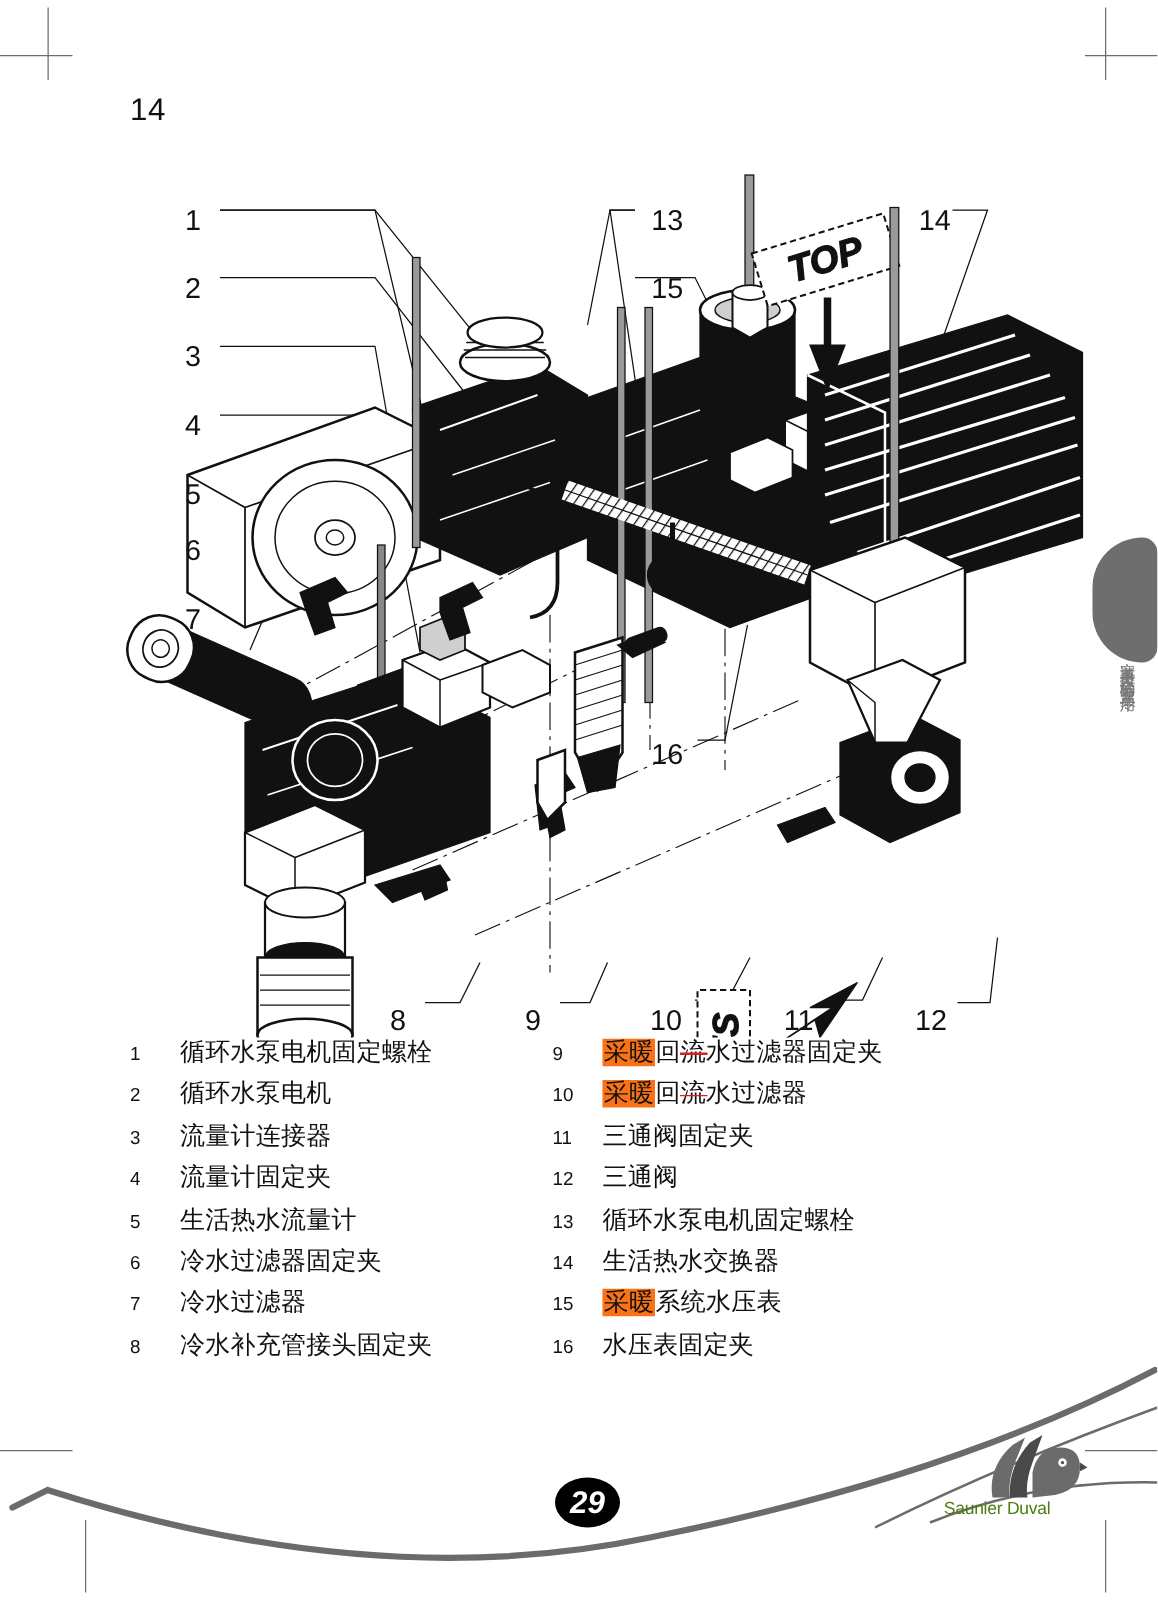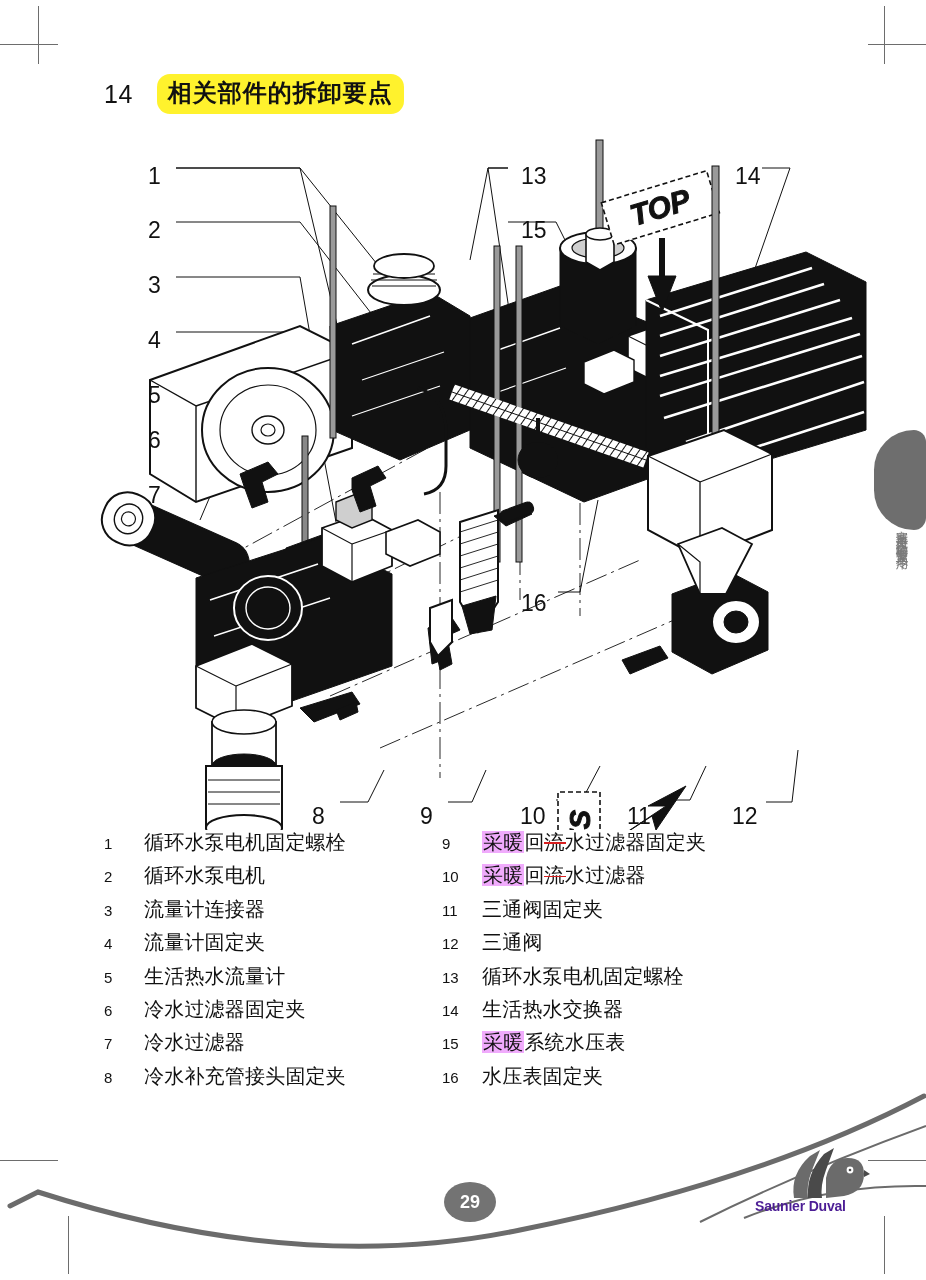--- a/index.html
+++ b/index.html
@@ -43,38 +43,38 @@
   .callout{position:absolute;font-size:23px;color:#111;}
 
   
   .legend{position:absolute;left:104px;top:826px;width:700px;font-size:15.5px;}
   .legend-title{font-size:14.5px;color:#1a1a1a;margin-bottom:7px;letter-spacing:.3px;}
   .legend-cols{display:flex;gap:96px;}
   .legend-col{display:flex;flex-direction:column;gap:1px;}
   .legend-row{display:flex;align-items:baseline;line-height:1.62;}
   .legend-idx{width:40px;flex:0 0 40px;font-size:15px;color:#111;}
   .legend-txt{font-size:20px;color:#111;letter-spacing:.2px;white-space:nowrap;}
-  .hl{background:#f0abfc;padding:0 1px;}
+  .hl{background:#f97316;padding:0 1px;}
   .strike{position:relative;}
   .strike::after{
     content:"";position:absolute;left:-1px;right:-1px;top:52%;
     height:1.6px;background:#d81f1f;
   }
 
   
   .footer{position:absolute;left:0;top:1080px;width:926px;height:200px;}
   .page-badge{
     position:absolute;left:444px;top:1182px;width:52px;height:40px;
-    background:#737373;border-radius:50%;
+    background:#000000;border-radius:50%;
     display:flex;align-items:center;justify-content:center;
-    color:#fff;font-size:18px;font-weight:700;
+    color:#fff;font-size:25px;font-weight:700;font-style:italic;
   }
   .brand{
     position:absolute;left:755px;top:1198px;
-    font-size:14px;font-weight:700;color:#4c1d95;letter-spacing:-.2px;
+    font-size:14px;font-weight:400;color:#4d7c0f;letter-spacing:-.2px;
   }
   .brand-mark{position:absolute;left:786px;top:1148px;}
 
   
   .watermark{position:absolute;left:648px;top:1158px;opacity:.30;pointer-events:none;}
   .wm-main{font-size:41px;font-weight:700;color:#9b9b9b;letter-spacing:-1px;line-height:1;}
   .wm-sub{font-size:21px;color:#b0b0b0;letter-spacing:.5px;margin-top:8px;}
 </style>
 </head>
 <body>
@@ -85,21 +85,20 @@
   <div class="crop h" style="left:0px;top:44px;"></div>
   <div class="crop v" style="left:884px;top:6px;"></div>
   <div class="crop h" style="left:868px;top:44px;"></div>
   <div class="crop v" style="left:68px;top:1216px;"></div>
   <div class="crop h" style="left:0px;top:1160px;"></div>
   <div class="crop v" style="left:884px;top:1216px;"></div>
   <div class="crop h" style="left:868px;top:1160px;"></div>
 
   <div class="header">
     <span class="chap-num">14</span>
-    <span class="chap-title">相关部件的拆卸要点</span>
   </div>
 
   <div class="thumb-tab"></div>
   <div class="side-note">安装手册只供合格的专业人员专用。</div>
 
   <div class="diagram">
     <svg width="926" height="700" viewBox="0 0 926 700" xmlns="http://www.w3.org/2000/svg">
       <defs>
         <pattern id="hose" width="7" height="7" patternUnits="userSpaceOnUse" patternTransform="rotate(35)">
           <rect width="7" height="7" fill="#fff"></rect>

